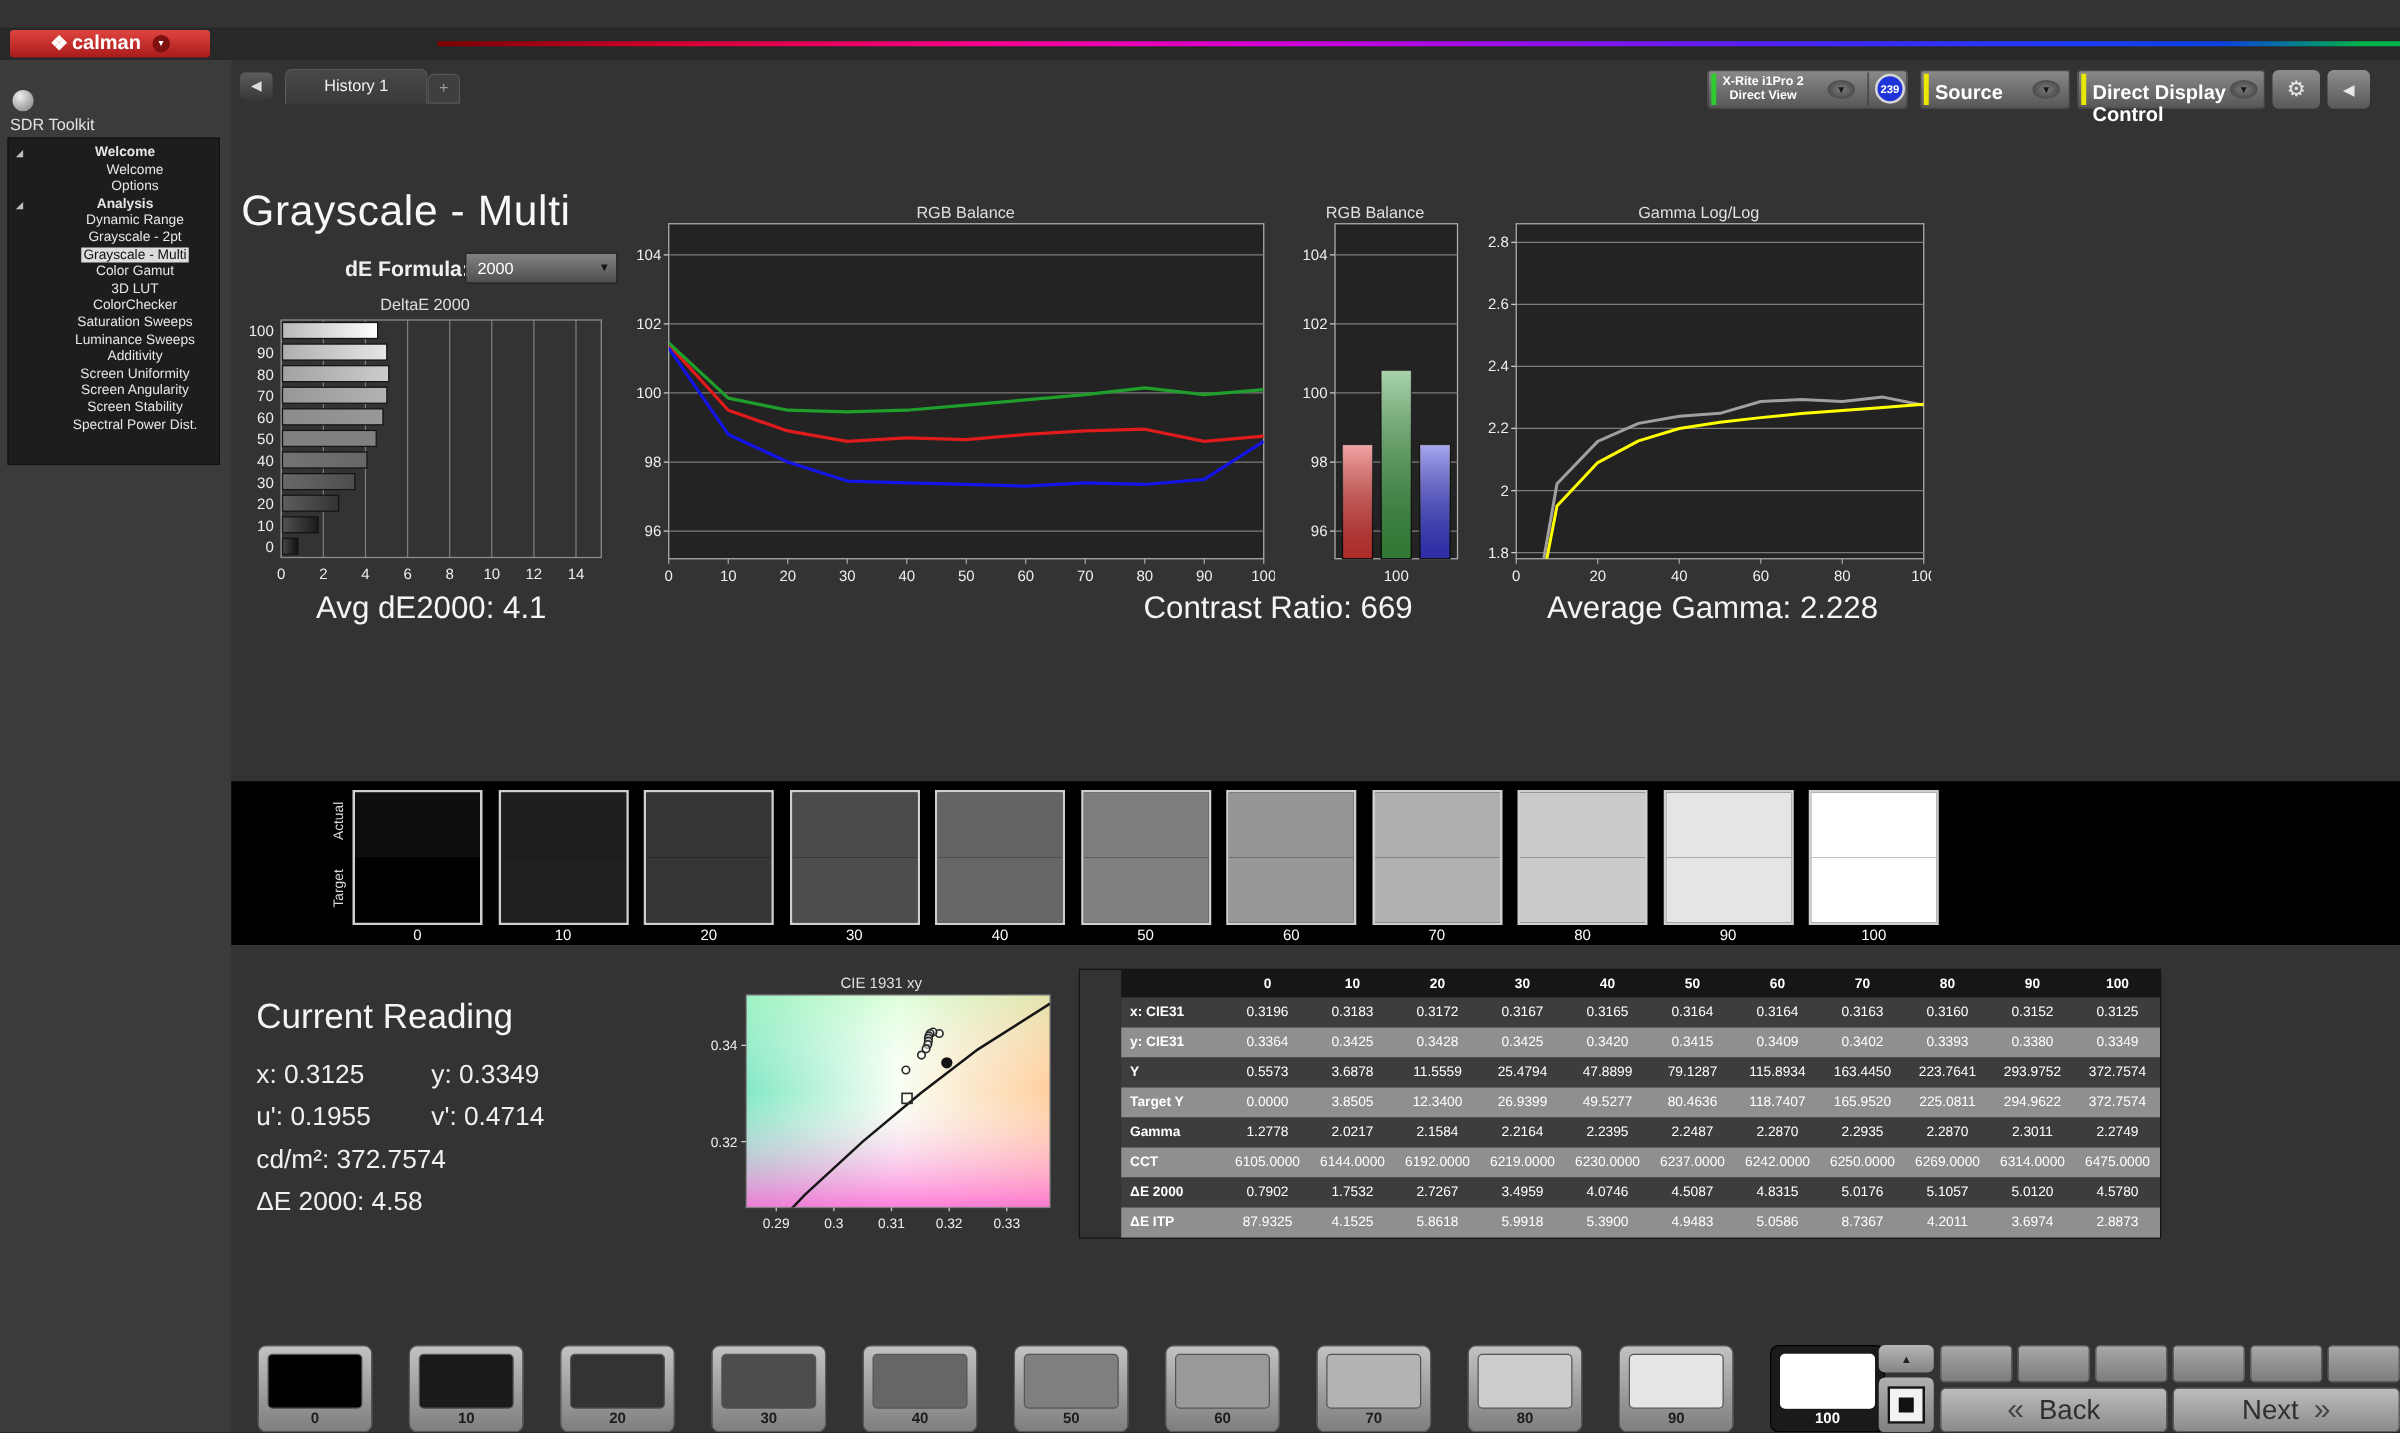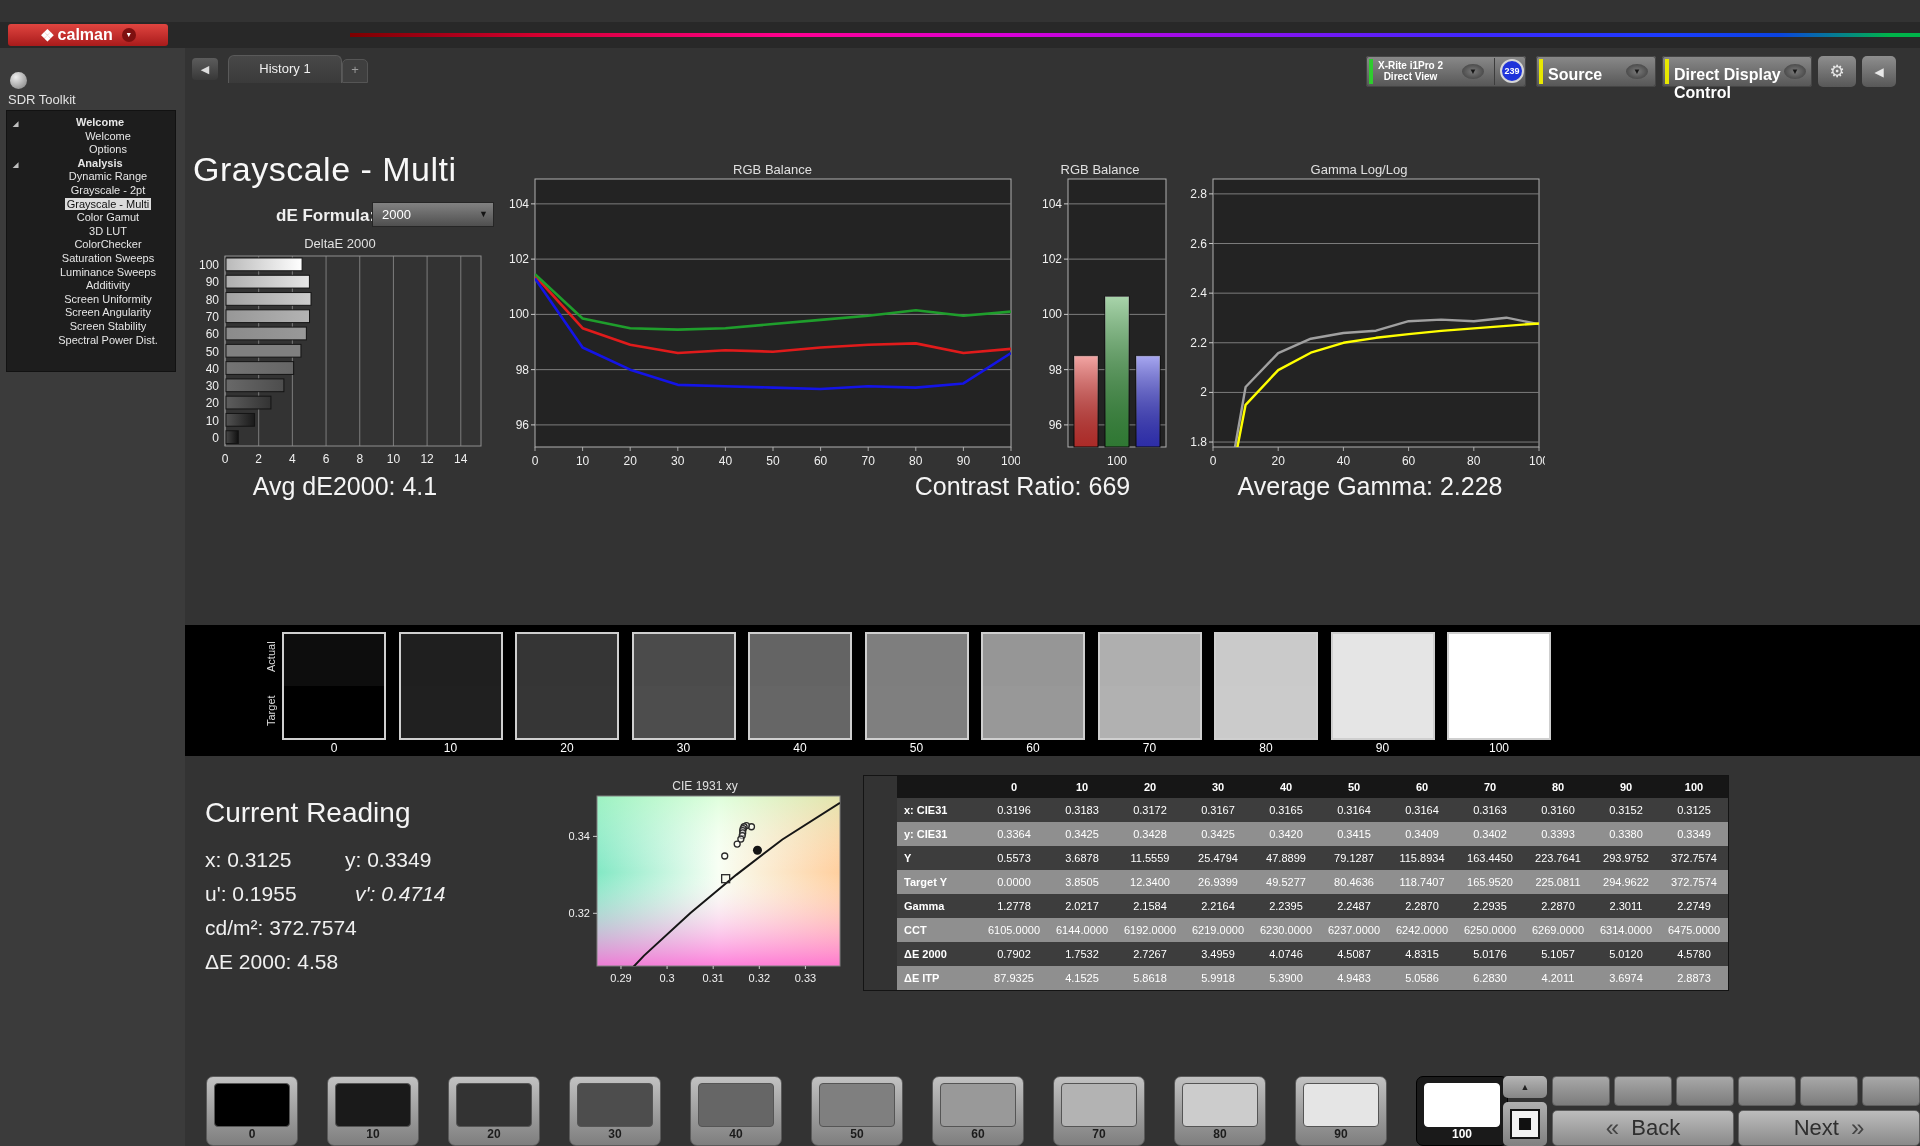--- a/index.html
+++ b/index.html
@@ -531,21 +531,21 @@
         <div style="background: rgb(255, 255, 255);"></div>
         <div style="background: rgb(255, 255, 255);"></div>
       </div>
       <div class="sw-label" style="left: 1262px;">100</div>
     </div>
 
   <div class="cr-title">Current Reading</div>
   <div class="cr-line" style="left:205px;top:848px;">x: 0.3125</div>
   <div class="cr-line" style="left:345px;top:848px;">y: 0.3349</div>
   <div class="cr-line" style="left:205px;top:882px;">u': 0.1955</div>
-  <div class="cr-line" style="left:355px;top:882px;font-style:italic;">v': 0.4714</div>
+  <div class="cr-line" style="left:345px;top:882px;">v': 0.4714</div>
   <div class="cr-line" style="left:205px;top:916px;">cd/m²: 372.7574</div>
   <div class="cr-line" style="left:205px;top:950px;">ΔE 2000: 4.58</div>
 
   <div class="caltable" id="caltable">
       <div class="td th tl"></div>
       <div class="td th">0</div>
       <div class="td th">10</div>
       <div class="td th">20</div>
       <div class="td th">30</div>
       <div class="td th">40</div>
@@ -640,21 +640,21 @@
       <div class="td rdark">5.0120</div>
       <div class="td rdark">4.5780</div>
       <div class="td tl rlight">ΔE ITP</div>
       <div class="td rlight">87.9325</div>
       <div class="td rlight">4.1525</div>
       <div class="td rlight">5.8618</div>
       <div class="td rlight">5.9918</div>
       <div class="td rlight">5.3900</div>
       <div class="td rlight">4.9483</div>
       <div class="td rlight">5.0586</div>
-      <div class="td rlight">6.2830</div>
+      <div class="td rlight">8.7367</div>
       <div class="td rlight">4.2011</div>
       <div class="td rlight">3.6974</div>
       <div class="td rlight">2.8873</div>
     </div>
 
   <div id="bottom-levels">
       <div class="blevel" style="left: 206px;">
         <div class="bsw" style="background: rgb(0, 0, 0);"></div>
         <div class="blabel">0</div>
       </div>

